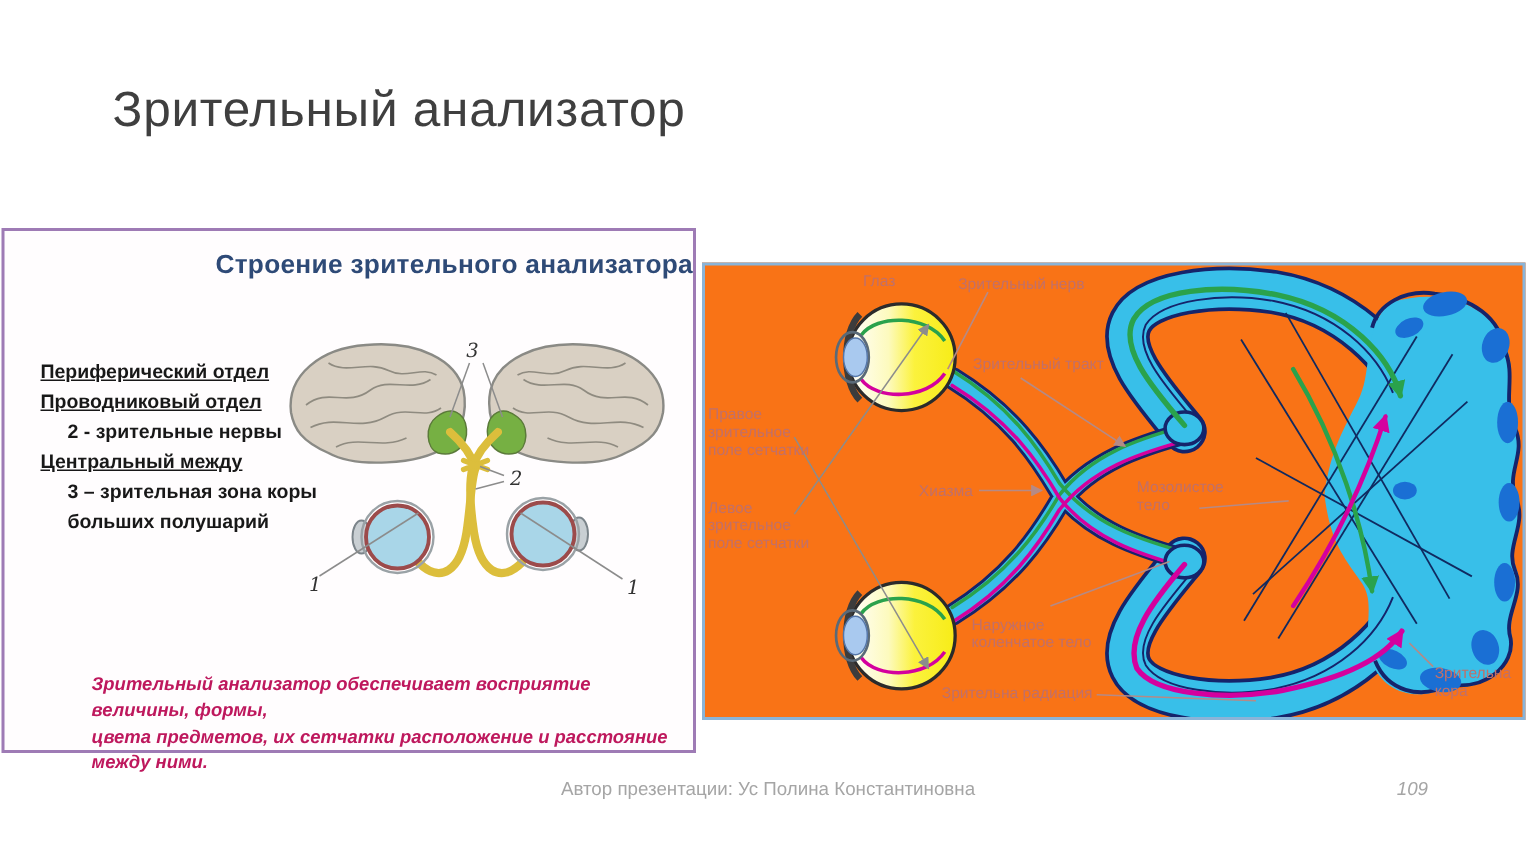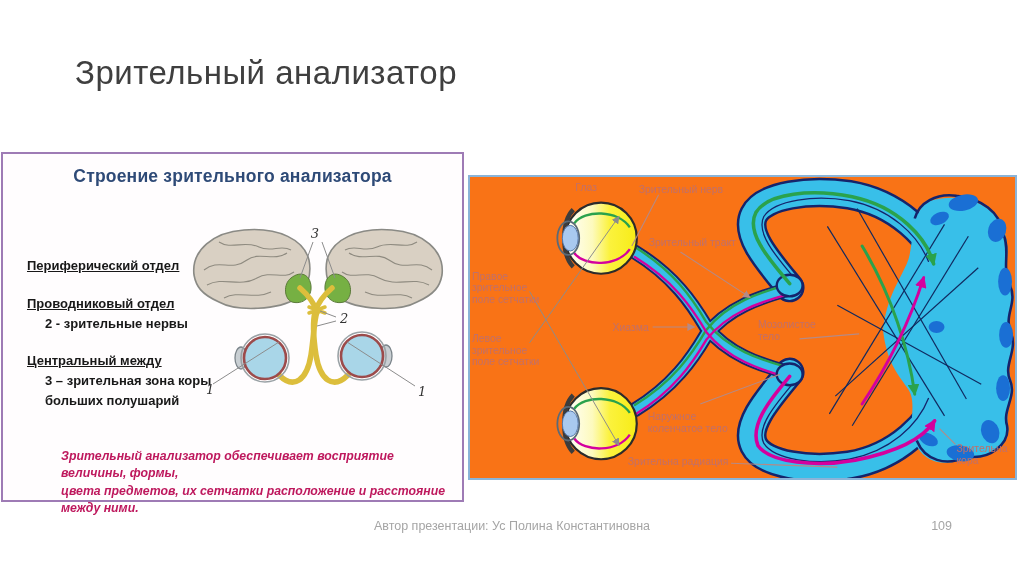--- a/index.html
+++ b/index.html
@@ -10,46 +10,46 @@
   .slide-title {
     position:absolute; left:75px; top:54px;
     font-size:33px; font-weight:400; color:#3f3f3f; letter-spacing:0.5px;
   }
   
   .left-panel {
     position:absolute; left:1px; top:152px; width:459px; height:346px;
     border:2px solid #9e7bb5; background:#fffdfe;
   }
   .lp-title {
-    position:absolute; left:0; right:0; top:12px; text-align:center;
+    position:absolute; left:0; right:0; top:12px; text-align:right;
     font-size:17.5px; font-weight:bold; color:#2e4a77; letter-spacing:0.2px;
   }
   .lp-list {
     position:absolute; left:24px; top:84px; width:196px;
     font-size:13px; font-weight:bold; color:#181818; line-height:1.52;
   }
-  .lp-heading { text-decoration:underline;margin-top:18px; }
+  .lp-heading { text-decoration:underline; }
   .lp-item { padding-left:18px; margin-bottom:1px; }
   .lp-svg { position:absolute; left:176px; top:66px; }
   .lp-caption {
     position:absolute; left:14px; right:14px; top:294px; text-align:left;
     font-size:12.3px; font-weight:bold; font-style:italic; color:#be185d; line-height:1.42;margin-left:44px;
   }
   
   .right-panel {
     position:absolute; left:468px; top:175px; width:545px; height:301px;
     border:2px solid #8ab4d8; background:#f97316;
   }
   .right-panel svg { display:block; }
   
   .footer {
     position:absolute; left:0; right:0; top:519px; height:24px;
     text-align:center; font-size:12.5px; color:#a5a5a5;
   }
-  .page-num { position:absolute; right:72px; top:0; color:#a5a5a5; }
+  .page-num { position:absolute; right:72px; top:0; color:#a5a5a5;font-style:italic; }
   .rp-label { font-size:10.5px; fill:#c0706a; }
   .num-label { font-family:"DejaVu Serif", serif; font-style:italic; font-size:13px; fill:#333; }
 </style>
 </head>
 <body>
 
 <div class="slide">
 
   <div class="slide-title">Зрительный анализатор</div>
 

